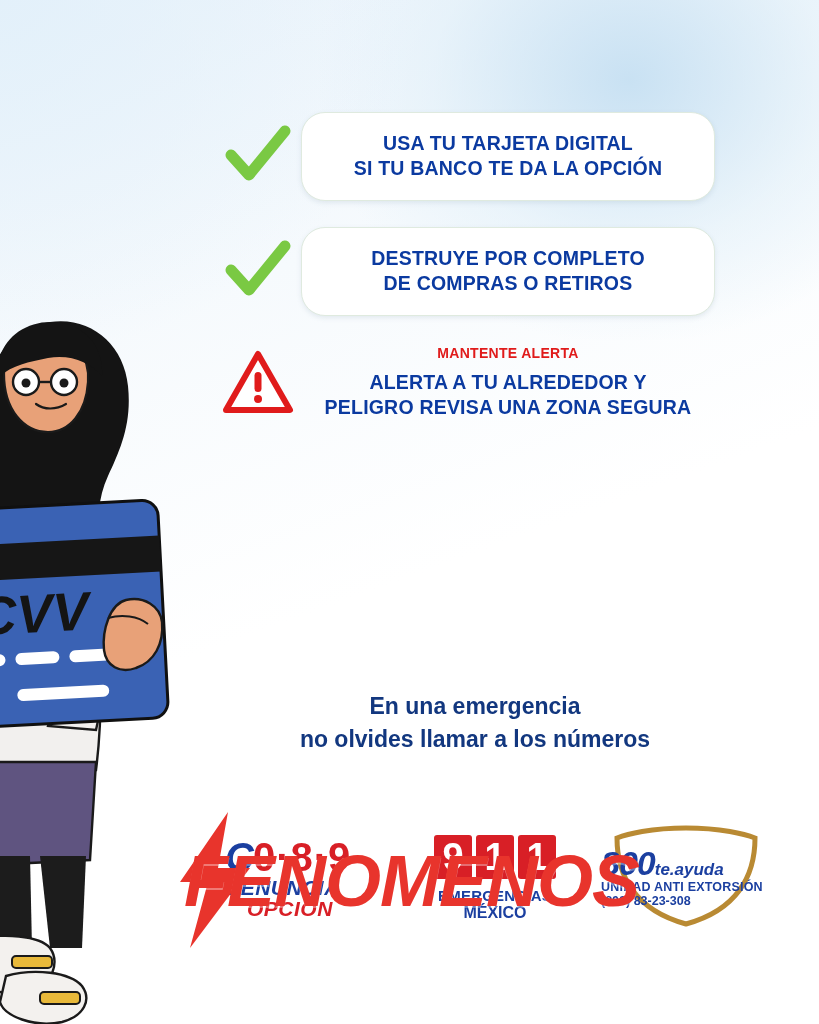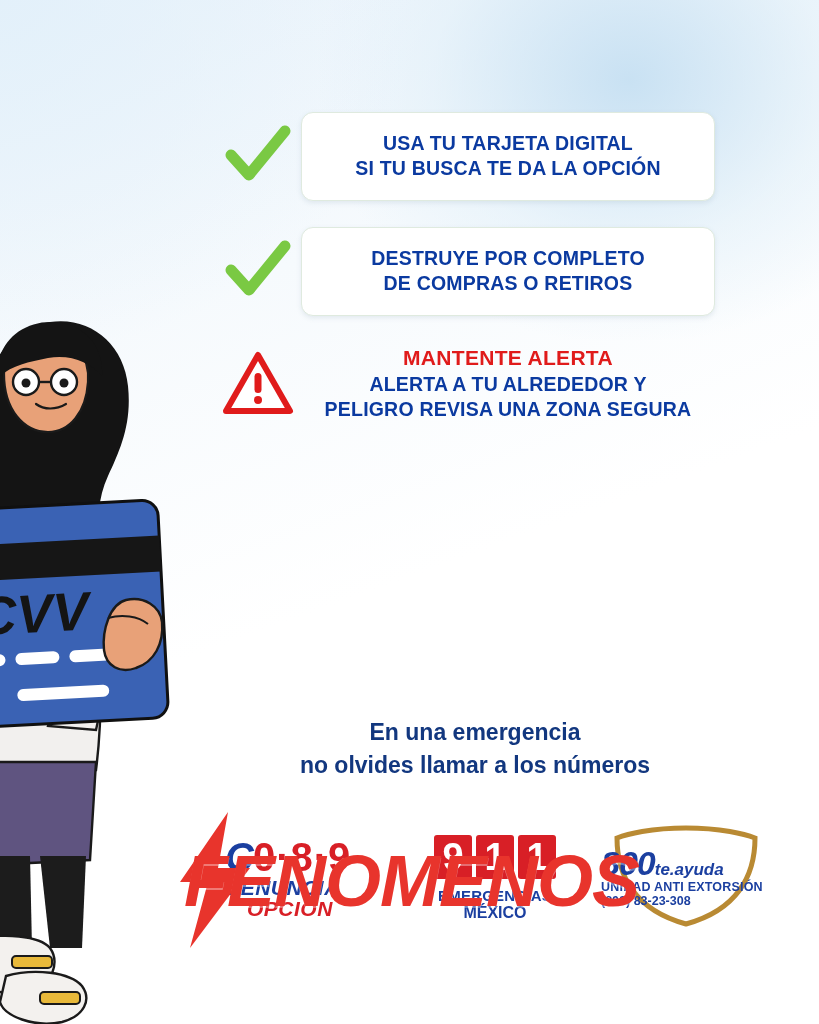--- a/index.html
+++ b/index.html
@@ -70,21 +70,21 @@
     justify-content: center;
   }
   .check-svg { display: block; }
   .warn-svg { display: block; }
   .tip-body {
     flex: 1;
   }
   .tip-card {
     background: #ffffff;
     border: 1px solid #dfeadf;
-    border-radius: 12px;
+    border-radius: 24px;
     box-shadow: 0 2px 5px rgba(120,140,160,0.16);
     padding: 18px 18px 19px;
     text-align: center;
   }
   .tip-text-plain {
     text-align: center;
     padding: 2px 0;
   }
   .tip-line {
     display: block;
@@ -92,32 +92,32 @@
     font-weight: bold;
     font-size: 19.5px;
     line-height: 1.28;
     letter-spacing: 0.2px;
   }
   .tip-card .tip-line { font-size: 19.5px; }
   .tip-heading {
     display: block;
     color: #e01b1b;
     font-weight: bold;
-    font-size: 21px;
+    font-size: 14px;
     line-height: 1.3;
     letter-spacing: 0.3px;
-    margin-bottom: 1px;
+    margin-bottom: 8px;
     text-align: center;
   }
 
   
   .emergency {
     position: absolute;
     left: 215px;
-    top: 716px;
+    top: 690px;
     width: 520px;
     text-align: center;
   }
   .emergency span {
     display: block;
     color: #12377f;
     font-size: 23px;
     font-weight: bold;
     line-height: 1.42;
   }
@@ -319,21 +319,21 @@
 
     <div class="tip">
       <div class="tip-mark">
         <svg class="check-svg" width="66" height="62" viewBox="0 0 66 62" xmlns="http://www.w3.org/2000/svg">
           <path d="M6 30 L24 50 L60 6" stroke="#7ac943" stroke-width="11" fill="none" stroke-linecap="round" stroke-linejoin="round"></path>
         </svg>
       </div>
       <div class="tip-body">
         <div class="tip-card">
           <span class="tip-line">USA TU TARJETA DIGITAL</span>
-          <span class="tip-line">SI TU BUSCA TE DA LA OPCIÓN</span>
+          <span class="tip-line">SI TU BANCO TE DA LA OPCIÓN</span>
         </div>
       </div>
     </div>
 
     <div class="tip">
       <div class="tip-mark">
         <svg class="check-svg" width="66" height="62" viewBox="0 0 66 62" xmlns="http://www.w3.org/2000/svg">
           <path d="M6 30 L24 50 L60 6" stroke="#7ac943" stroke-width="11" fill="none" stroke-linecap="round" stroke-linejoin="round"></path>
         </svg>
       </div>

